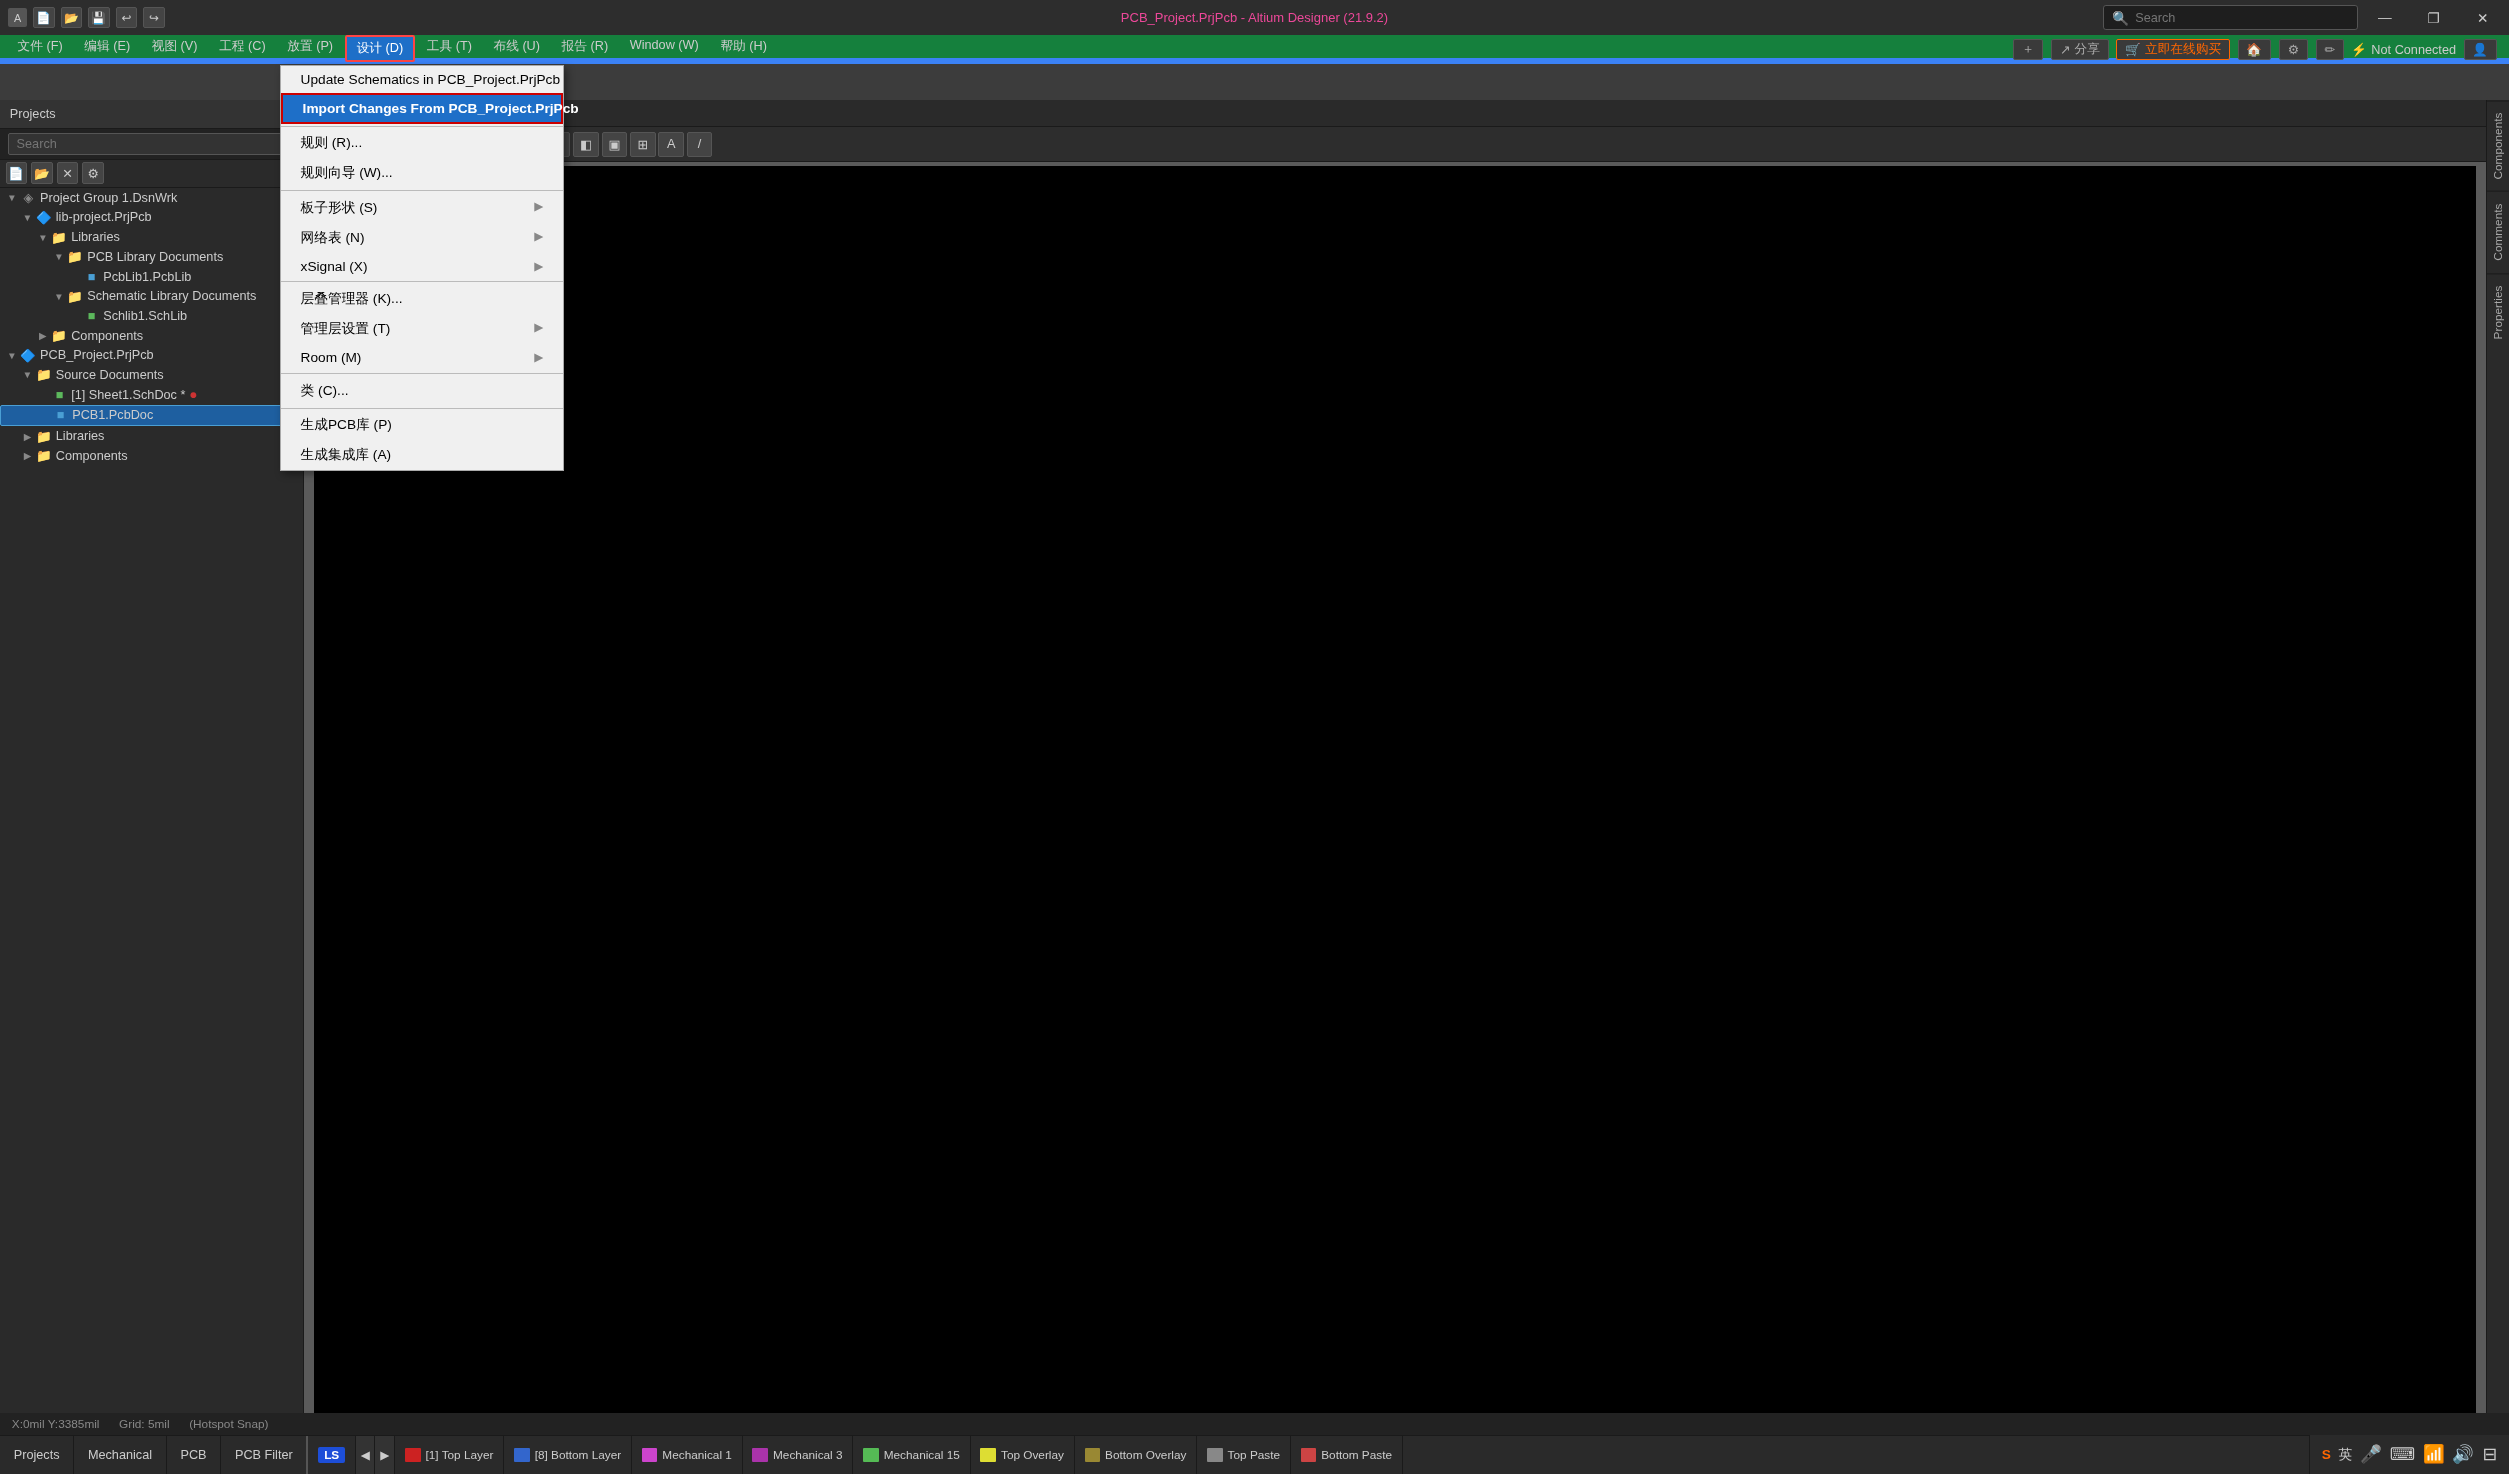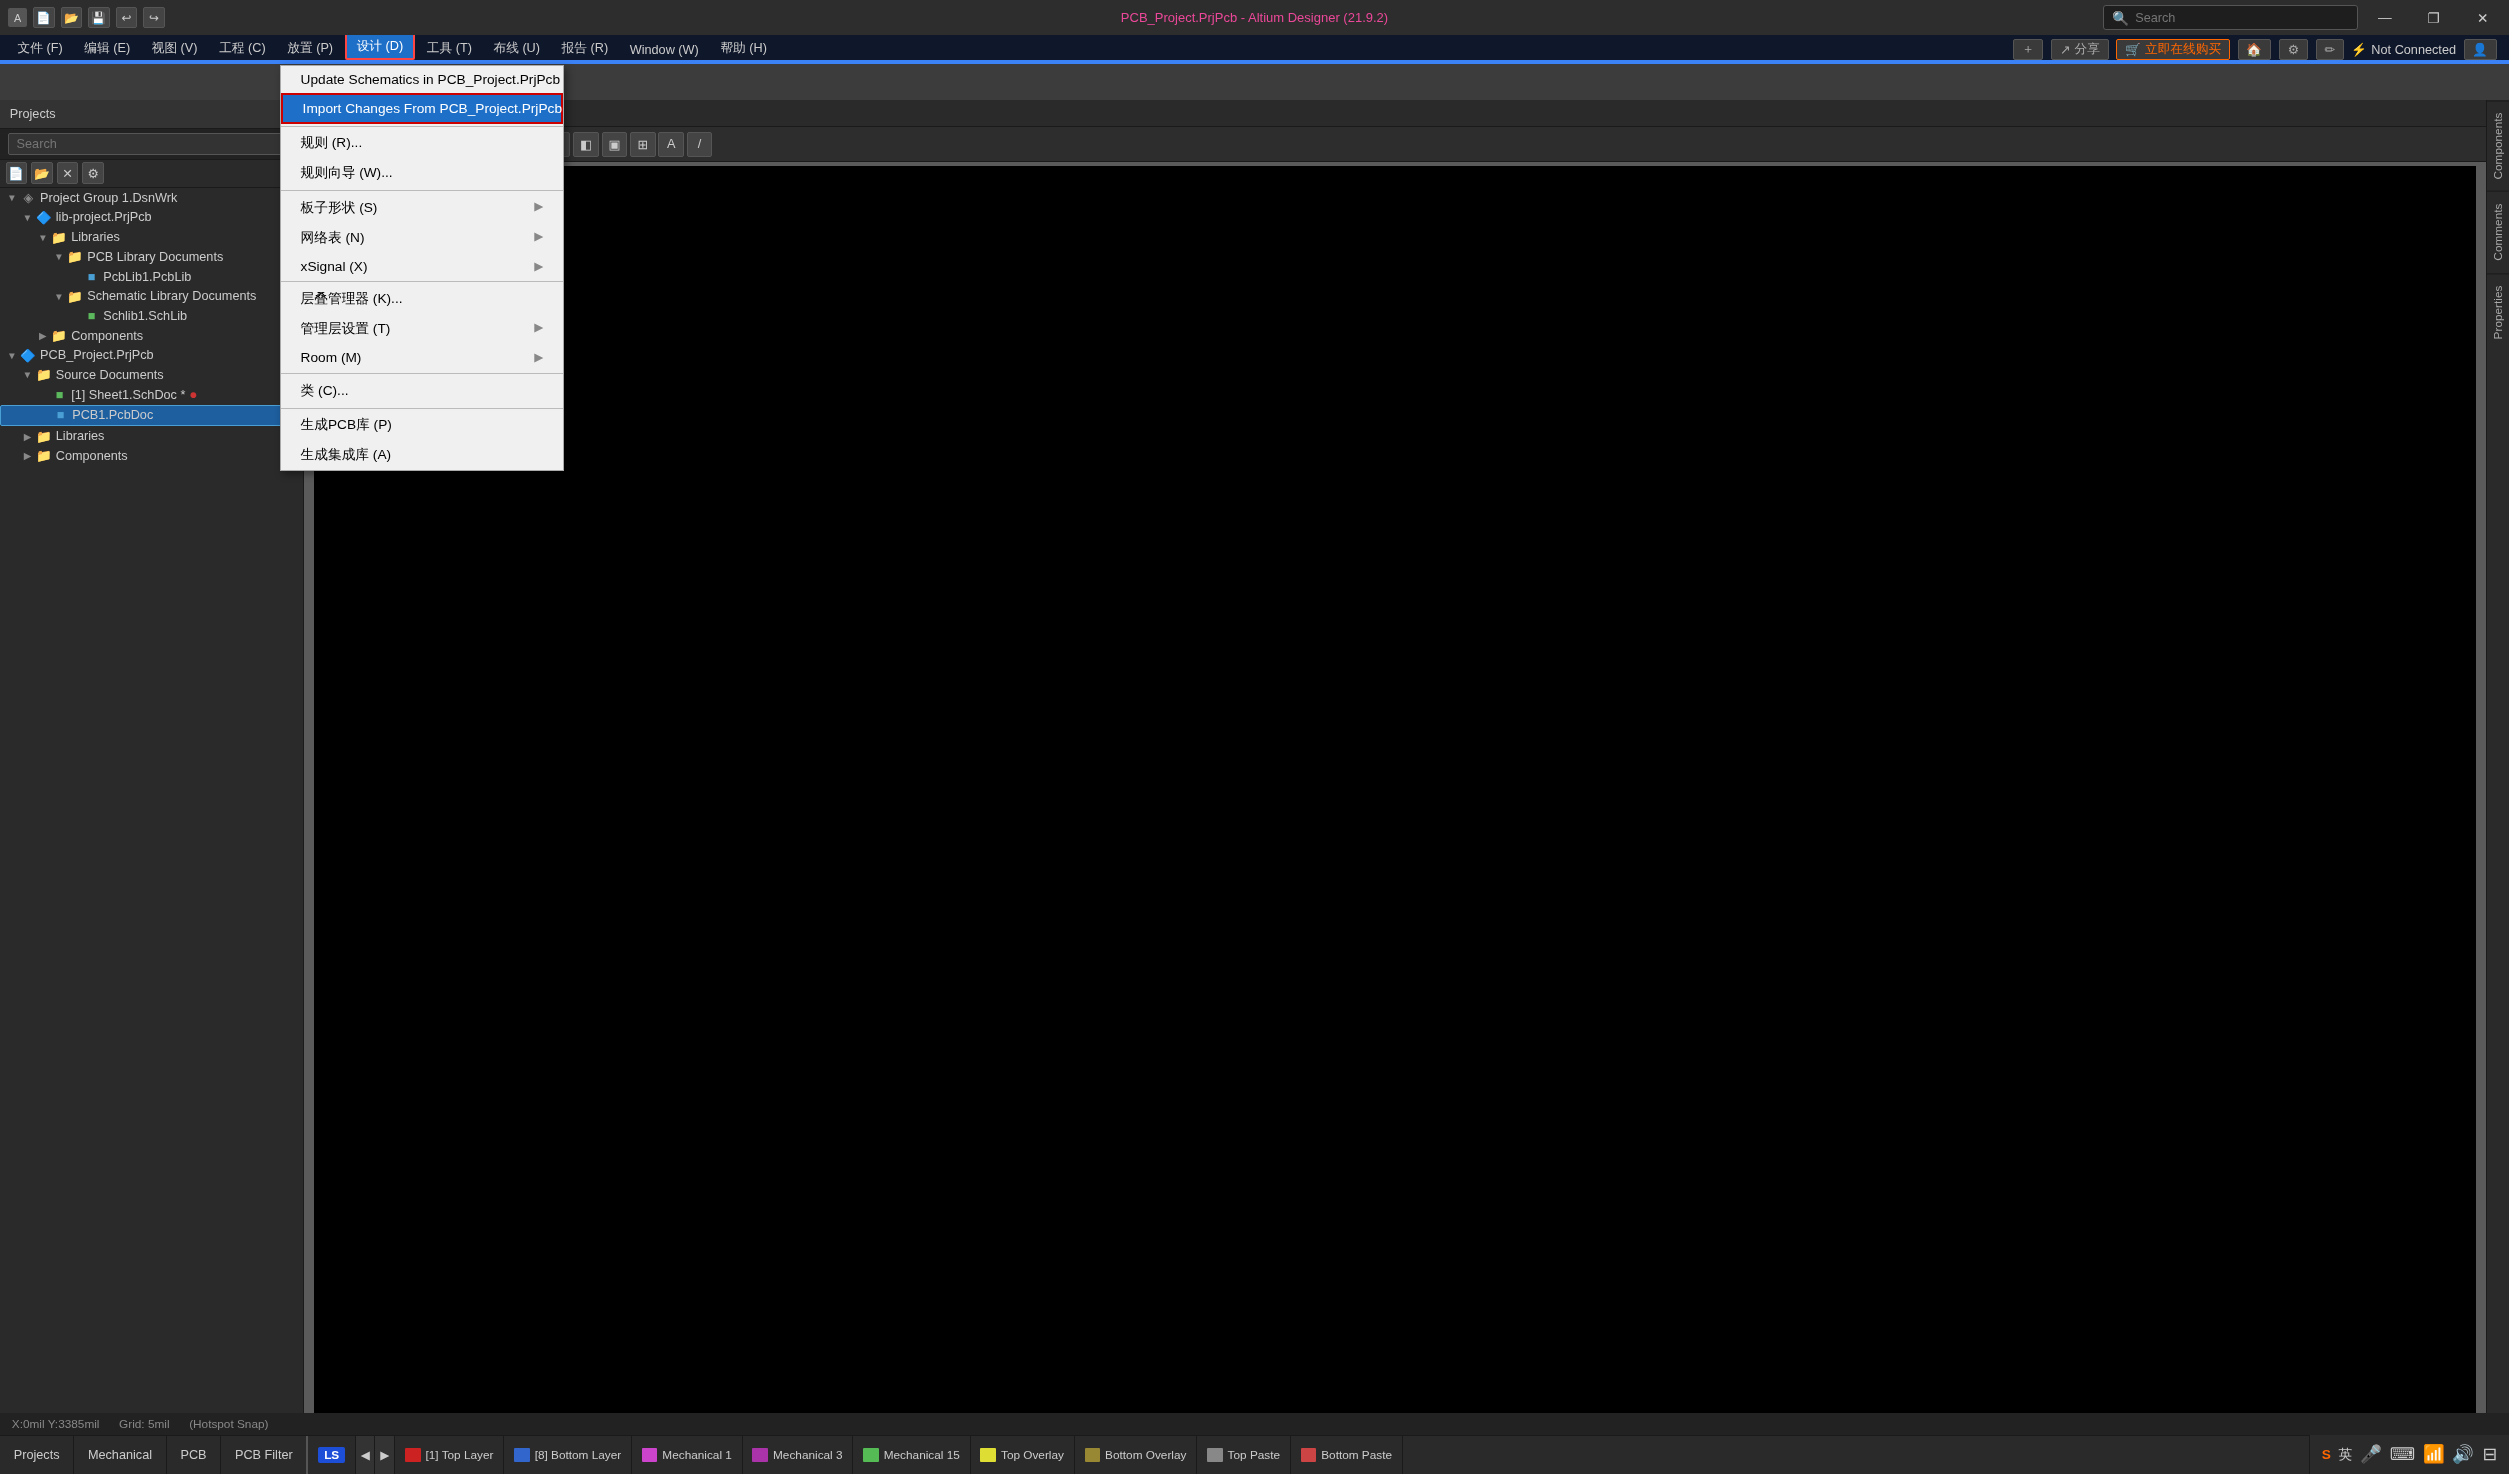--- a/index.html
+++ b/index.html
@@ -90,27 +90,27 @@
       color: #ccc;
       font-size: 12.7px;
       width: 196px;
     }
 
     
     #menu-bar {
       position: absolute;
       top: 35px; left: 0; right: 0;
       height: 29px;
-      background: #0f172a;
-      display: flex;
-      align-items: flex-end;
+      background: #15803d;
+      display: flex;
+      align-items: flex-start;
       gap: 2px;
       padding: 0 7.8px;
       z-index: 90;
-      border-bottom: 4px solid #3b82f6;
+      border-bottom: 6px solid #3b82f6;
     }
     .menu-item {
       padding: 2.9px 9.8px;
       color: #ccc;
       font-size: 12.7px;
       cursor: pointer;
       border-radius: 2px;
       white-space: nowrap;
     }
     .menu-item.active {
@@ -425,21 +425,21 @@
       padding: 5.9px 19.6px;
       cursor: pointer;
       white-space: nowrap;
       display: flex;
       align-items: flex-start;
       justify-content: space-between;
     }
     .dropdown-item.highlighted {
       background: #1e6fc8;
       color: white;
-      font-weight: normal;
+      font-weight: bold;
     }
     .dropdown-item.highlighted.outlined {
       border: 2px solid #cc0000;
     }
     .dropdown-sep {
       height: 1px;
       background: #bbb;
       margin: 2px 0;
     }
     .dropdown-arrow { font-size: 11.8px; color: #888; }

